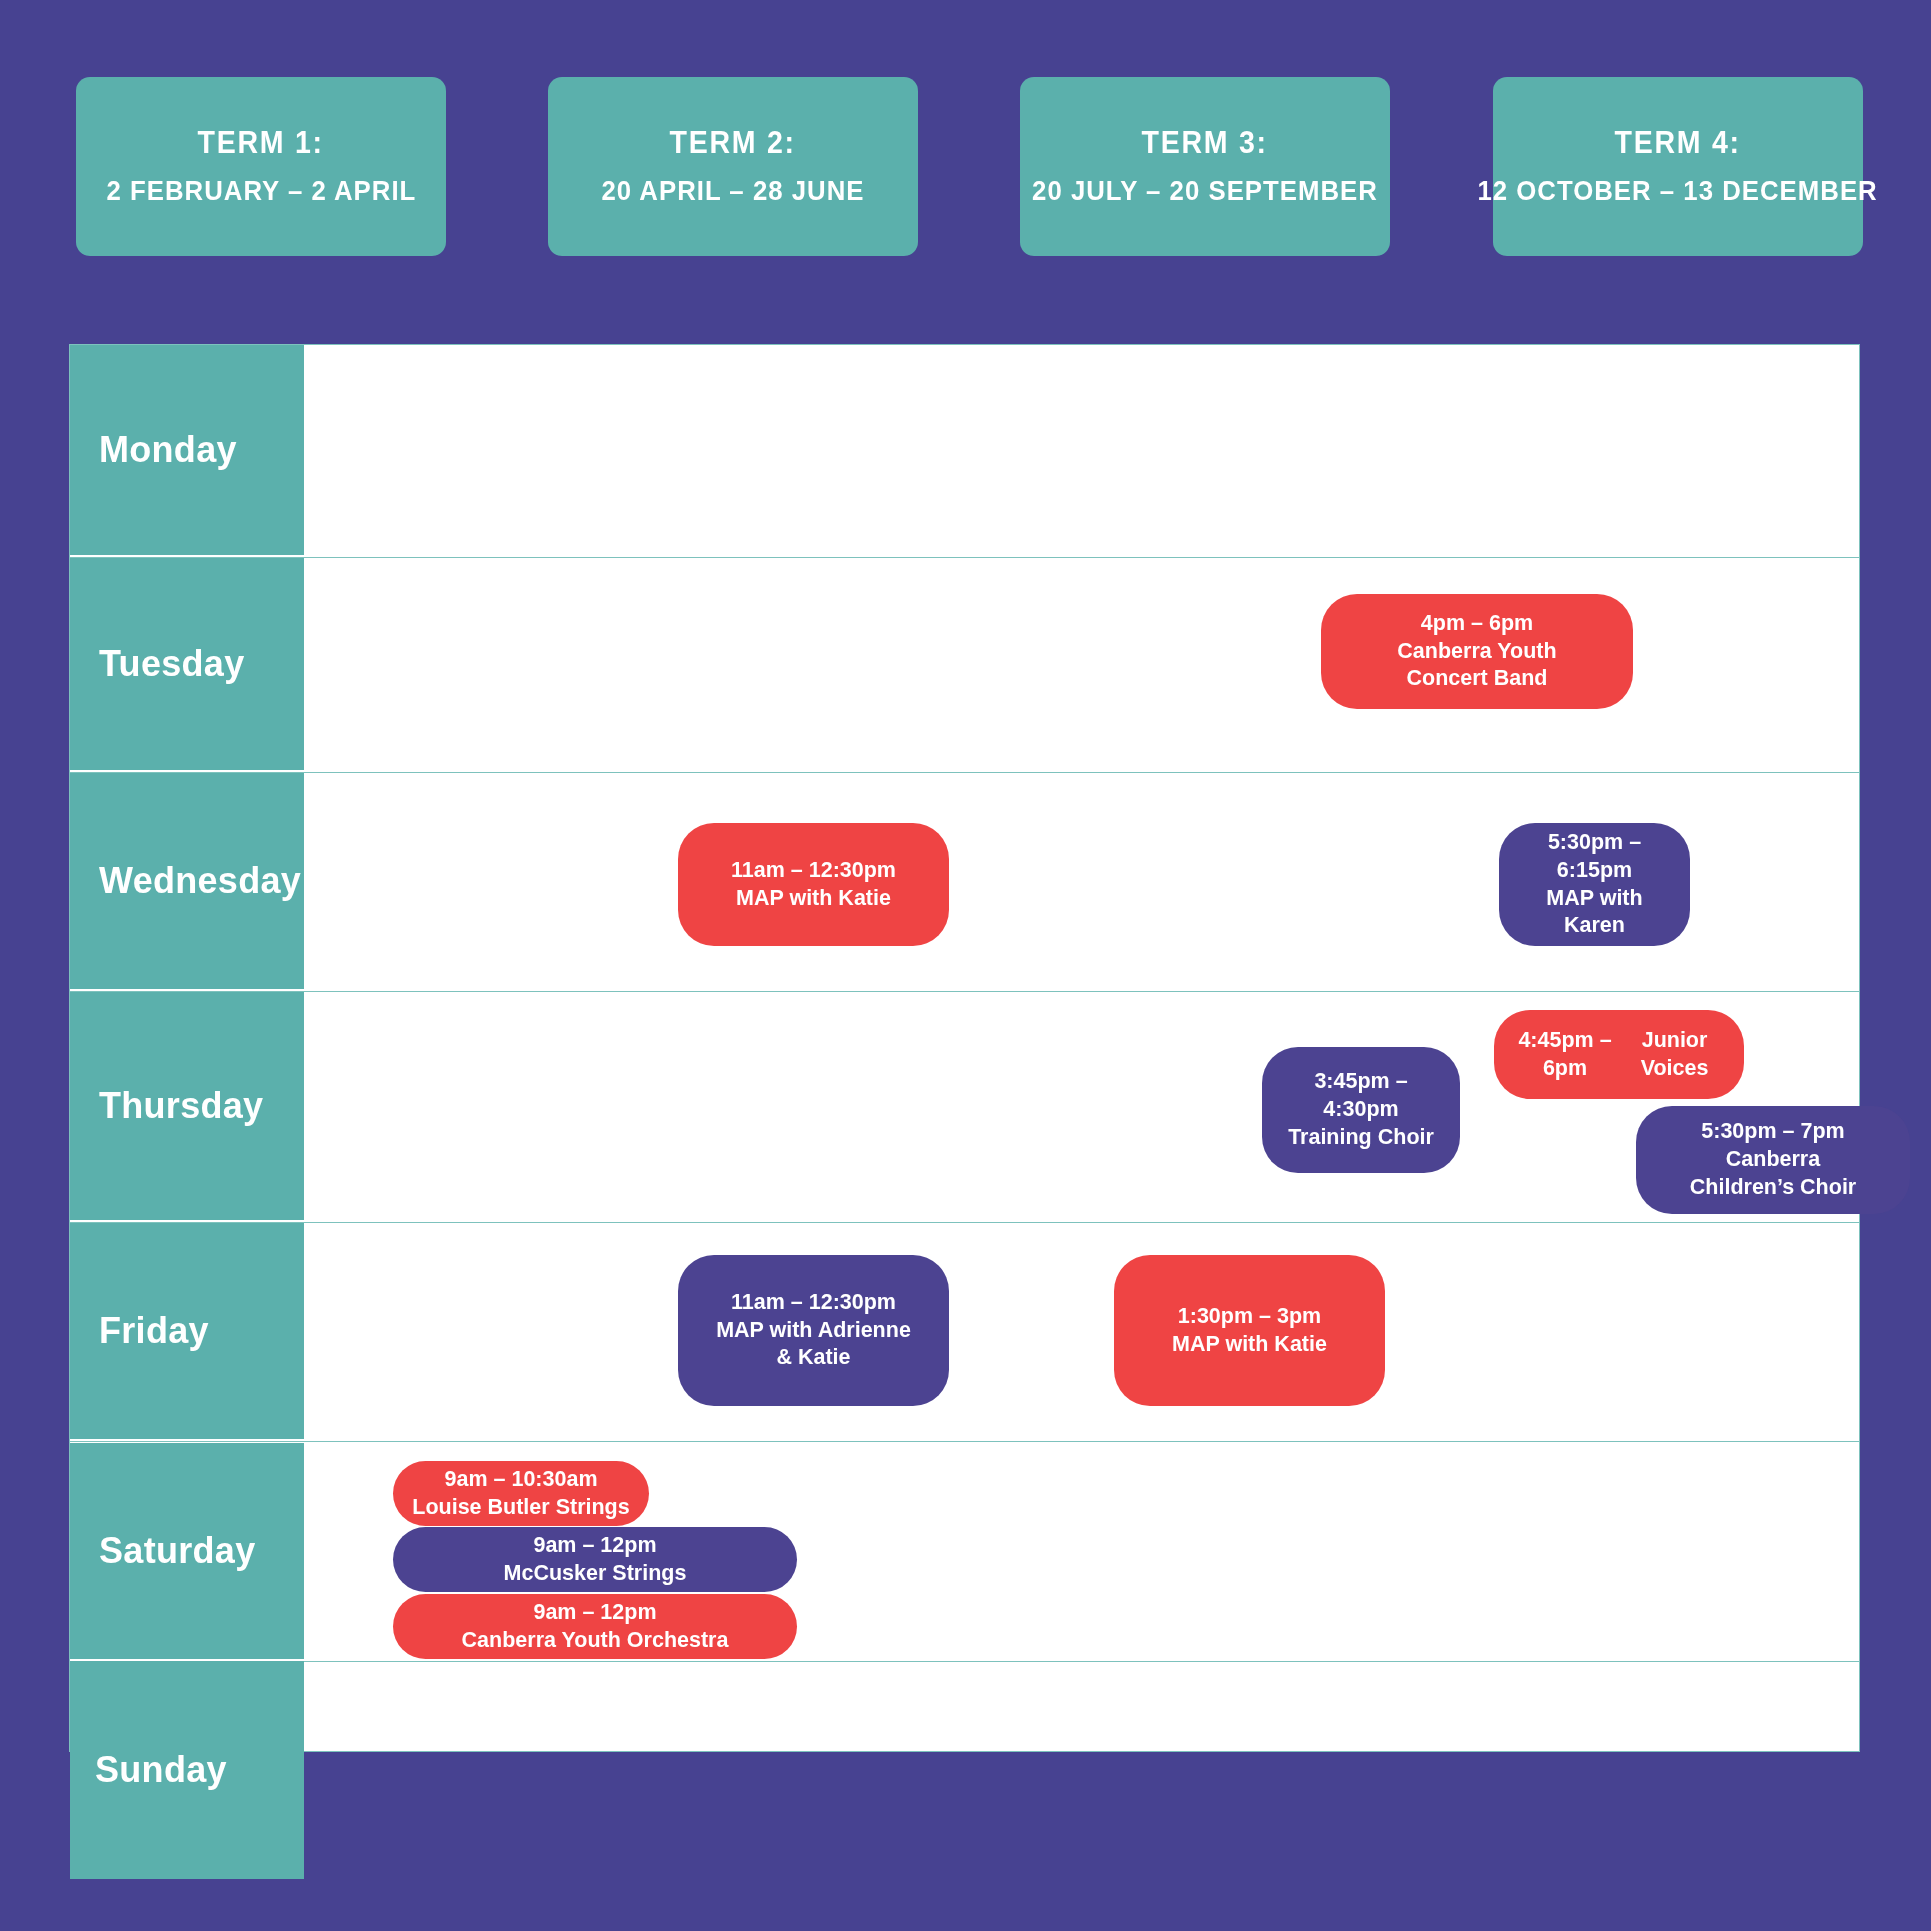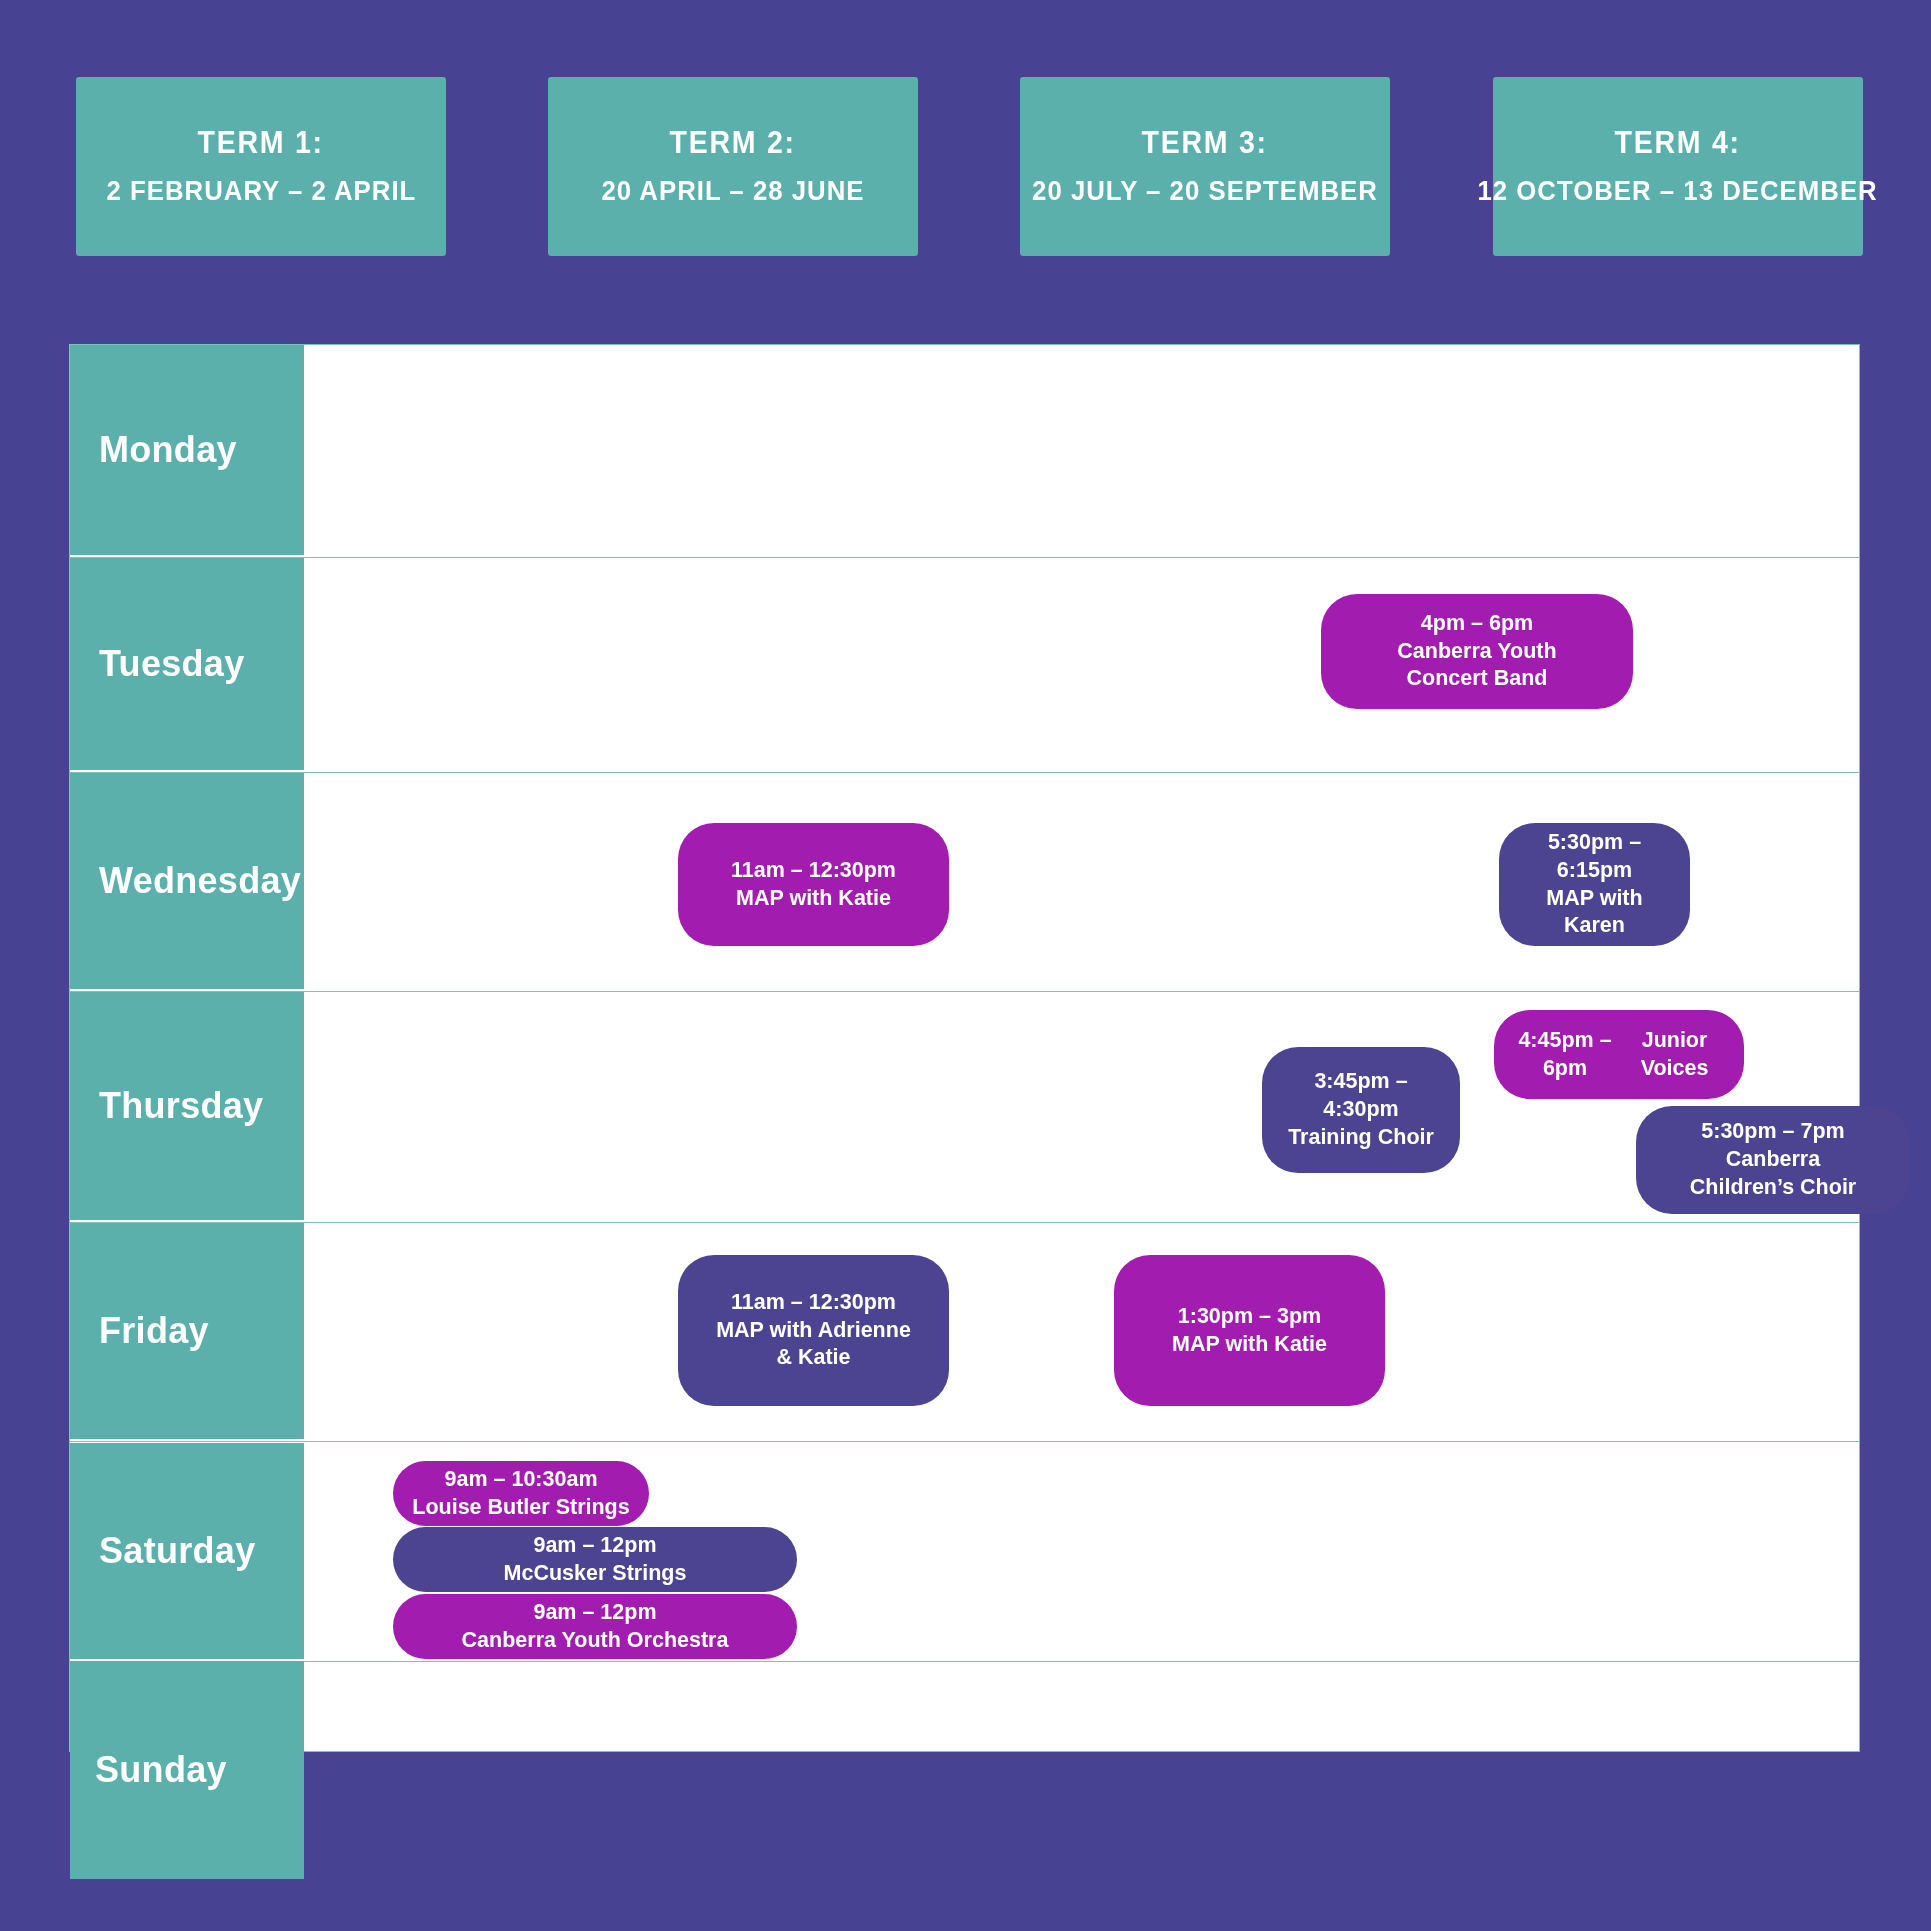--- a/index.html
+++ b/index.html
@@ -16,21 +16,21 @@
     position: relative;
     width: 1932px;
     height: 1932px;
     background: #474291;
   }
 
   
   .term-card {
     position: absolute;
     background: #5bb0ac;
-    border-radius: 3px;
+    border-radius: 14px;
     display: flex;
     flex-direction: column;
     align-items: center;
     justify-content: center;
     color: #ffffff;
     text-align: center;
     padding: 0 12px;
   }
   .term-title {
     font-size: 31px;
@@ -109,21 +109,21 @@
     justify-content: center;
     text-align: center;
     color: #ffffff;
     font-size: 21.5px;
     font-weight: 700;
     line-height: 1.3;
     border-radius: 36px;
     padding: 8.6px 15.5px;
     white-space: pre-line;
   }
-  .pill.blue   { background: #a21caf; }
+  .pill.blue   { background: #ef4444; }
   .pill.purple { background: #4c4391; }
 </style>
 </head>
 <body>
 
 <div id="root">
 
   <div id="term-bar">
 
     <div class="term-card" style="left:76px; top:77px; width:370px; height:179px;">

